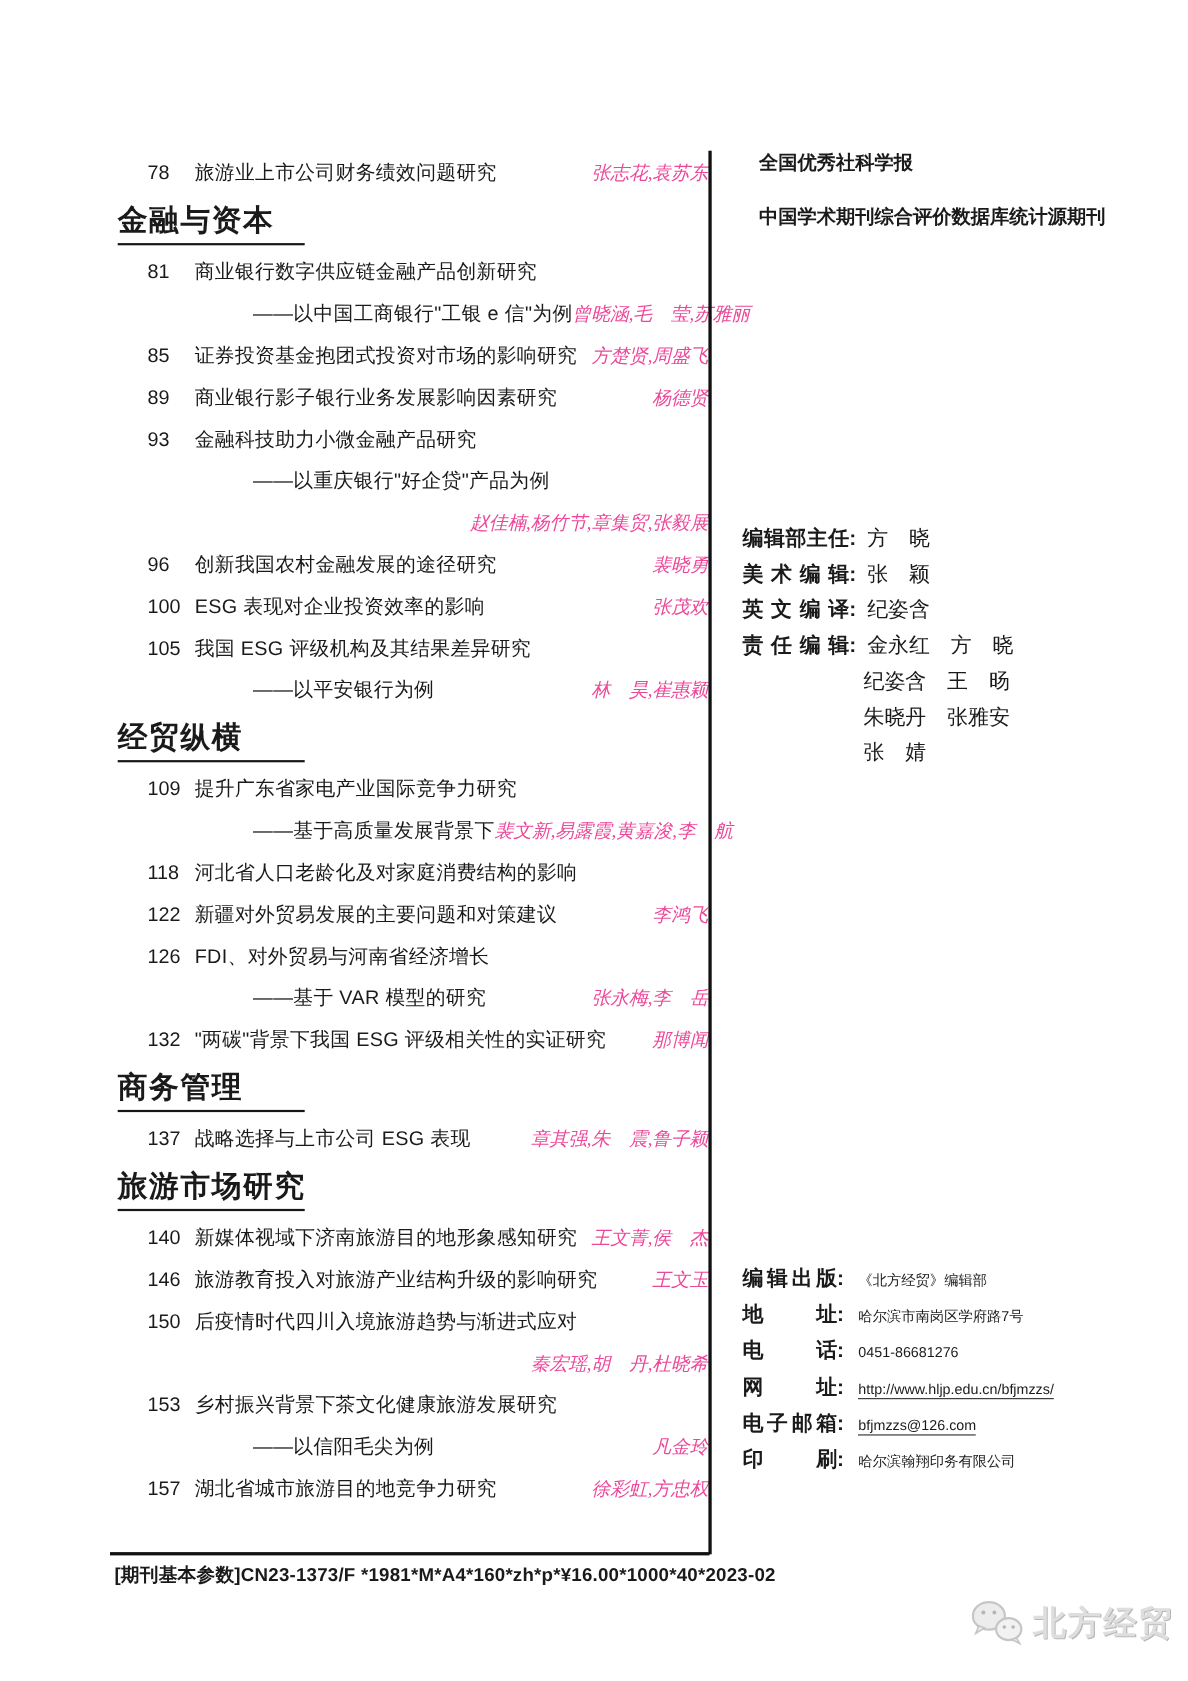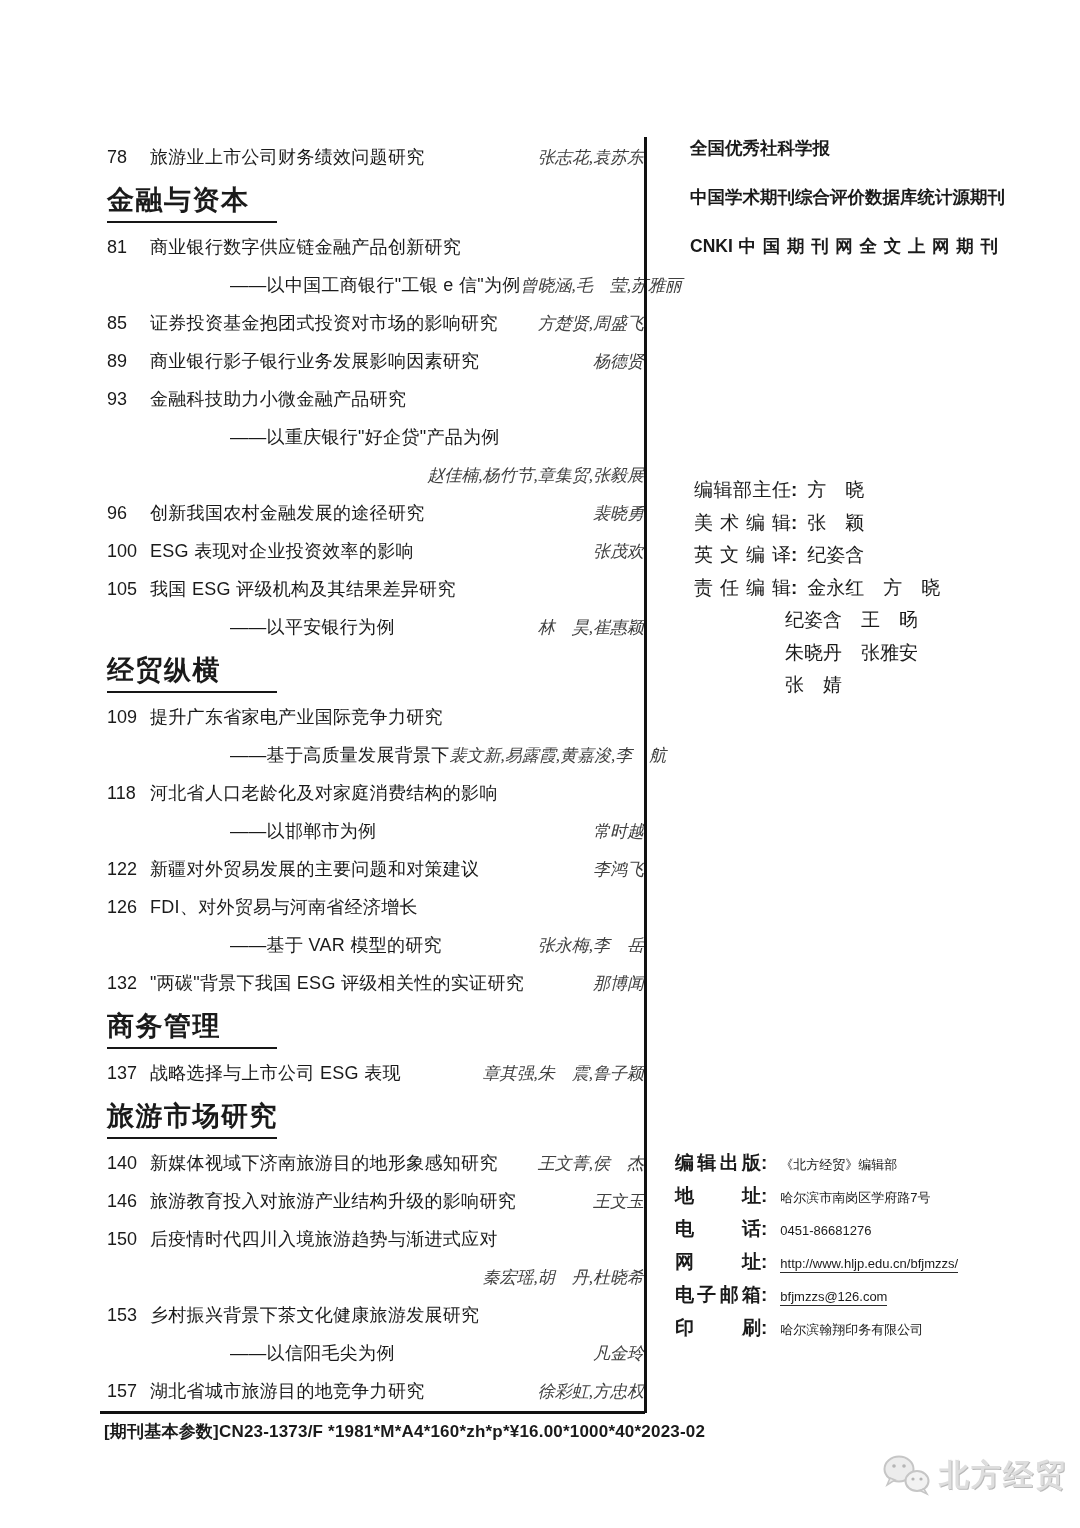--- a/index.html
+++ b/index.html
@@ -3,46 +3,46 @@
 <meta charset="utf-8">
 <style>
   html,body{margin:0;padding:0;}
   body{
     width:1080px;height:1528px;background:#ffffff;position:relative;
     font-family:"Liberation Sans",sans-serif;color:#1a1a1a;overflow:hidden;
   }
   
   .toc-col{position:absolute;left:107px;top:138px;width:537px;}
   .toc-row{display:flex;align-items:center;height:38px;font-size:18px;}
-  .toc-row .num{width:43px;flex:none;font-size:18px;}
+  .toc-row .num{width:43px;flex:none;font-size:18px;margin-left:27px;}
   .toc-row .title{letter-spacing:0.3px;white-space:nowrap;}
   .toc-row .subtitle{margin-left:123px;letter-spacing:0.3px;white-space:nowrap;}
   .toc-row .spacer{flex:1;}
   .toc-row .authors{
     font-family:"Liberation Serif",serif;font-style:italic;
-    font-size:17px;white-space:nowrap;color:#404040;
+    font-size:17px;white-space:nowrap;color:#ec4899;
   }
   .section-heading-block{padding:8px 15px 5px 0;}
   .section-heading-text{font-size:27px;font-weight:700;letter-spacing:1.5px;line-height:32px;}
   .heading-underline{width:170px;height:2px;background:#161616;margin-top:5px;}
   
   .v-divider{position:absolute;left:644px;top:137px;width:3px;height:1276px;background:#111;}
   .h-rule{position:absolute;left:100px;top:1411px;width:545px;height:3px;background:#111;}
   .journal-params{
     position:absolute;left:104px;top:1420px;width:560px;
     font-size:17px;font-weight:700;letter-spacing:0.2px;white-space:nowrap;
   }
   
   .accolades{position:absolute;left:690px;top:124px;width:308px;}
   .accolade-line{font-weight:700;font-size:17.5px;height:49px;line-height:49px;white-space:nowrap;}
   .accolade-line.split{display:flex;justify-content:space-between;}
   .accolade-line .just{display:block;text-align:justify;text-align-last:justify;}
   .editors{position:absolute;left:675px;top:474px;width:308px;}
   .ed-row{font-size:19px;height:32.5px;line-height:32.5px;white-space:nowrap;}
-  .ed-label{display:inline-block;width:97px;font-weight:400;text-align:justify;text-align-last:justify;margin-left:19px;}
+  .ed-label{display:inline-block;width:97px;font-weight:700;text-align:justify;text-align-last:justify;}
   .ed-colon{font-weight:700;margin-right:10px;}
   .ed-value{font-family:"Liberation Serif",serif;}
   .ed-extra{padding-left:110px;}
   .publishing{position:absolute;left:675px;top:1146px;width:330px;}
   .pub-row{font-size:19px;height:33px;line-height:33px;white-space:nowrap;}
   .pub-label{display:inline-block;width:86px;font-weight:700;text-align:justify;text-align-last:justify;}
   .pub-colon{font-weight:700;margin-right:13px;}
   .pub-value{font-family:Liberation Sans, sans-serif;font-size:13px;}
   .pub-value.underline{border-bottom:1.5px solid #2a2a2a;padding-bottom:1px;}
   
@@ -140,25 +140,20 @@
         <span class="subtitle">——基于高质量发展背景下</span>
         <span class="spacer"></span>
         <span class="authors">裴文新,易露霞,黄嘉浚,李　航</span>
       </div>
       <div class="toc-row">
         <span class="num">118</span>
         <span class="title">河北省人口老龄化及对家庭消费结构的影响</span>
         <span class="spacer"></span>
       </div>
       <div class="toc-row">
-        <span class="subtitle">——以邯郸市为例</span>
-        <span class="spacer"></span>
-        <span class="authors">常时越</span>
-      </div>
-      <div class="toc-row">
         <span class="num">122</span>
         <span class="title">新疆对外贸易发展的主要问题和对策建议</span>
         <span class="spacer"></span>
         <span class="authors">李鸿飞</span>
       </div>
       <div class="toc-row">
         <span class="num">126</span>
         <span class="title">FDI、对外贸易与河南省经济增长</span>
         <span class="spacer"></span>
       </div>
@@ -230,23 +225,20 @@
   <div class="h-rule"></div>
 
   <div class="journal-params">[期刊基本参数]CN23-1373/F *1981*M*A4*160*zh*p*¥16.00*1000*40*2023-02</div>
 
   <div class="accolades">
       <div class="accolade-line split">
         <span>全国优秀社科学报</span>
       </div>
       <div class="accolade-line">
         <span class="just">中国学术期刊综合评价数据库统计源期刊</span>
-      </div>
-      <div class="accolade-line">
-        <span class="just">CNKI 中 国 期 刊 网 全 文 上 网 期 刊</span>
       </div>
     </div>
   <div class="editors">
       <div class="ed-row"><span class="ed-label">编辑部主任</span><span class="ed-colon">:</span><span class="ed-value">方　晓</span></div>
       <div class="ed-row"><span class="ed-label">美术编辑</span><span class="ed-colon">:</span><span class="ed-value">张　颖</span></div>
       <div class="ed-row"><span class="ed-label">英文编译</span><span class="ed-colon">:</span><span class="ed-value">纪姿含</span></div>
       <div class="ed-row"><span class="ed-label">责任编辑</span><span class="ed-colon">:</span><span class="ed-value">金永红　方　晓</span></div>
       <div class="ed-row ed-extra"><span class="ed-value">纪姿含　王　旸</span></div>
       <div class="ed-row ed-extra"><span class="ed-value">朱晓丹　张雅安</span></div>
       <div class="ed-row ed-extra"><span class="ed-value">张　婧</span></div>

